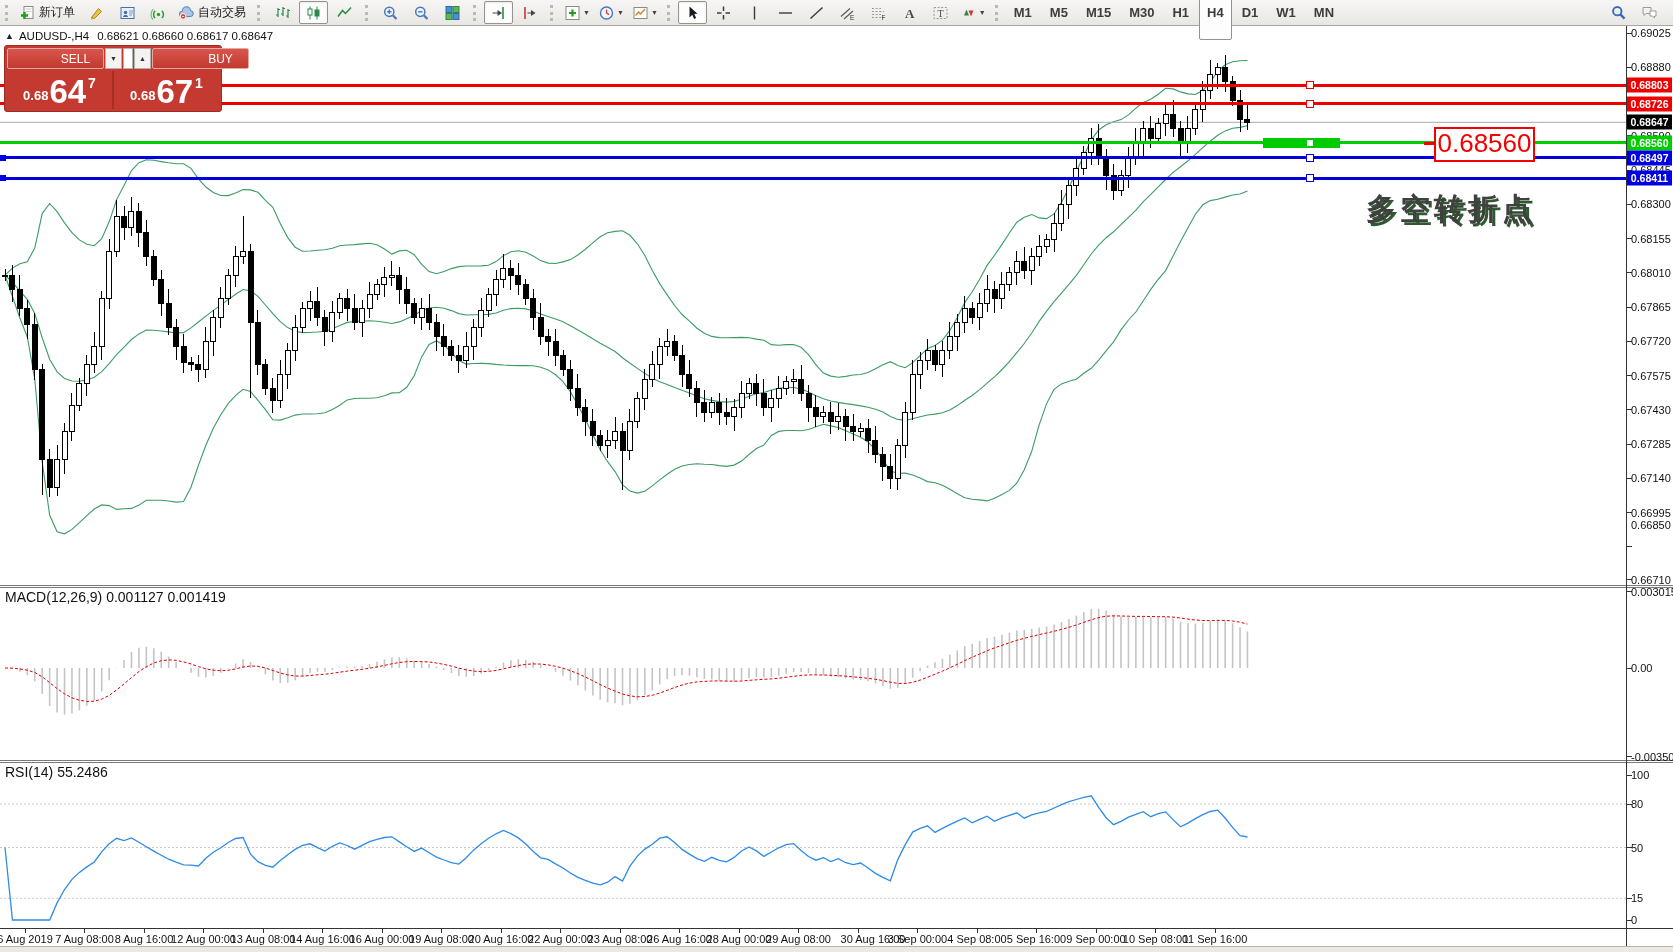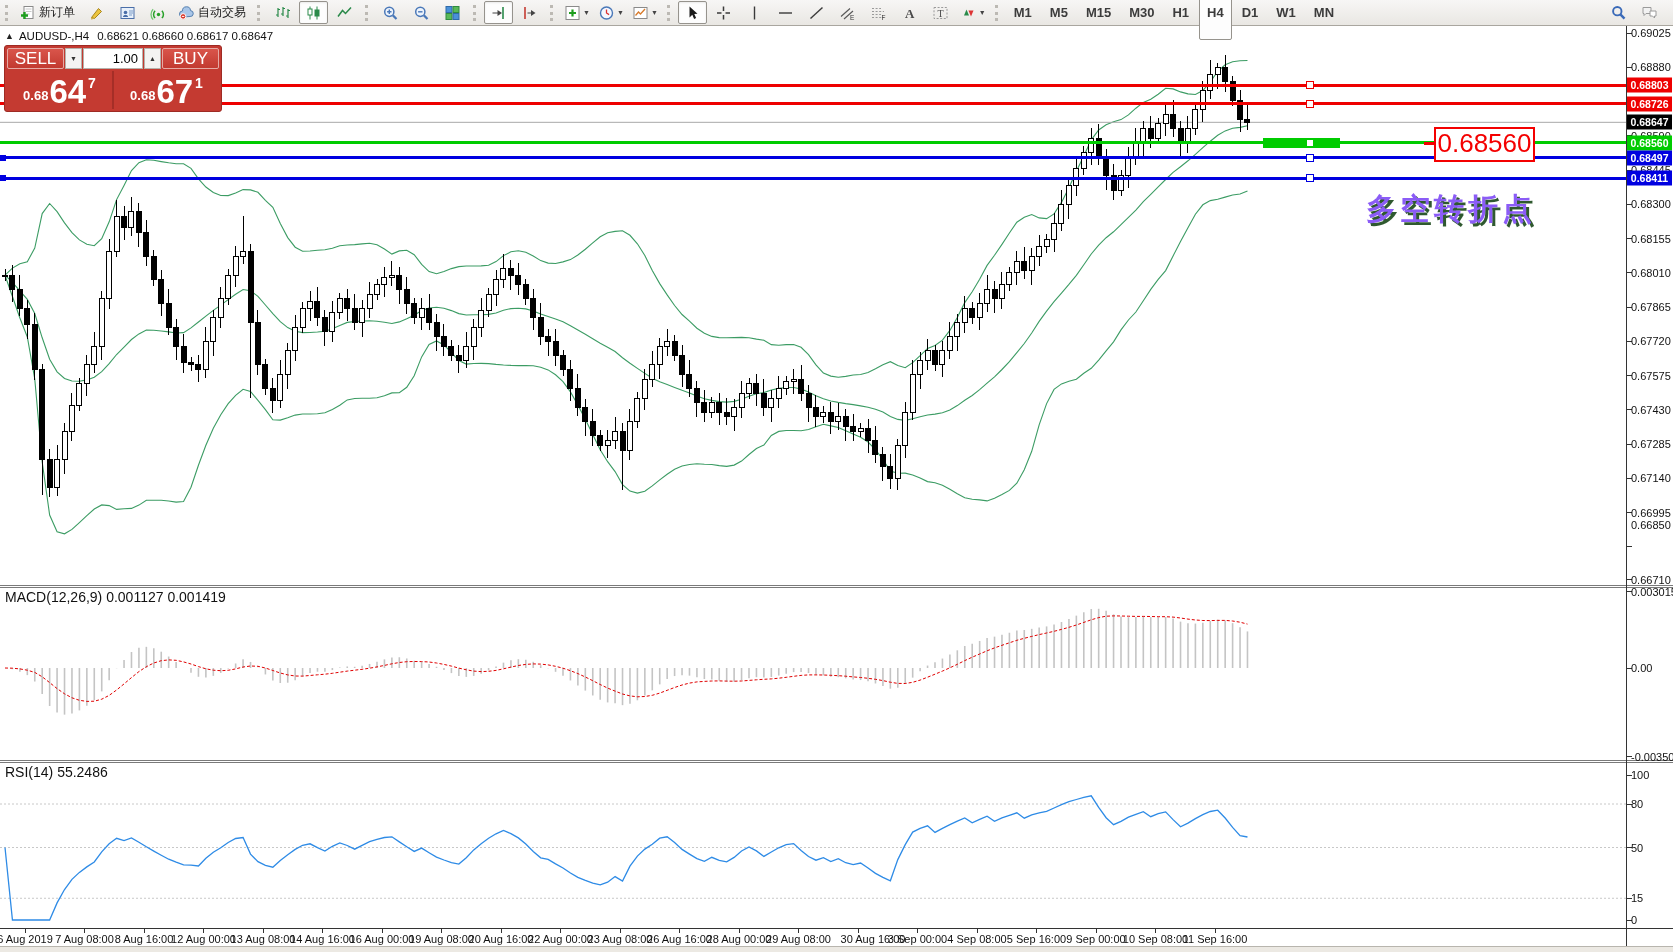--- a/index.html
+++ b/index.html
@@ -25,41 +25,41 @@
   #cv{position:absolute;top:0;left:0;}
   
   .symline{position:absolute;left:5px;top:30px;font-size:11.5px;color:#111;z-index:10;display:flex;align-items:center;}
   .symline .tgl{font-size:9px;margin-right:5px;color:#222;}
   .symline .ohlc{margin-left:8px;}
   
   .panel{position:absolute;left:4px;top:45px;width:218px;z-index:12;background:#c43a31;
          border:1px solid #9e2b24;border-radius:3px;padding:2px;box-sizing:border-box;}
   .prow1{display:flex;height:21px;}
   .pbtn{flex:0 0 55px;background:linear-gradient(#d9554b,#c23a30);border:1px solid #e6aaa4;border-radius:2px;
-        color:#fff;font-size:17px;display:flex;align-items:center;justify-content:center;}
+        color:#fff;font-size:12px;display:flex;align-items:center;justify-content:center;padding-left:40px;}
   .spin{flex:0 0 15px;background:#f4f3f2;border:1px solid #b5b2ac;display:flex;align-items:center;justify-content:center;
         font-size:7px;color:#333;margin:0 1px;}
   .vol{flex:1;border:1px solid #b5b2ac;font:13px "Liberation Sans",sans-serif;text-align:right;padding:0 4px;min-width:0;}
   .prow2{display:flex;margin-top:2px;height:38px;}
   .bp{flex:1;display:flex;align-items:flex-end;justify-content:center;color:#fff;padding-bottom:2px;}
   .bp+.bp{border-left:2px solid #a52e27;}
   .bp .sm{font-size:13px;font-weight:bold;margin:0 1px 4px 0;}
   .bp .bg{font-size:33px;font-weight:bold;line-height:30px;}
   .bp .sup{font-size:14px;font-weight:bold;margin:0 0 16px 2px;}
   
   .pl{position:absolute;left:1631px;transform:translateY(-50%);font-size:11px;color:#111;white-space:nowrap;}
   .badge{position:absolute;left:1627px;width:45px;height:15px;transform:translateY(-50%);
          color:#fff;font-size:10.5px;font-weight:bold;text-align:center;line-height:15px;z-index:5;}
   .dl{position:absolute;top:933px;transform:translateX(-50%);font-size:11px;color:#111;white-space:nowrap;}
   .indlab{position:absolute;left:5px;font-size:14px;color:#111;z-index:6;}
   
   .callout{position:absolute;left:1434px;top:127px;width:97px;height:31px;background:#fff;border:2px solid #f40000;
            color:#f40000;font-size:26px;text-align:center;line-height:29px;z-index:8;}
   .callout .conn{position:absolute;left:-12px;top:13px;width:12px;height:3px;background:#f40000;}
-  .note{position:absolute;left:1366px;top:189px;font-size:30px;font-weight:bold;letter-spacing:4px;color:#8b5cf6;
+  .note{position:absolute;left:1366px;top:189px;font-size:30px;font-weight:bold;letter-spacing:4px;color:#404040;
         text-shadow:3px 3px 0 rgba(10,60,10,.85);z-index:8;white-space:nowrap;}
   .botstrip{position:absolute;left:0;top:946px;width:1673px;height:6px;background:#ece9e3;border-top:1px solid #b8b5ae;}
 </style>
 </head>
 <body>
 
 <div id="app">
 
   <div class="toolbar">
     <div id="tb-groups" style="display:flex;align-items:center;">

